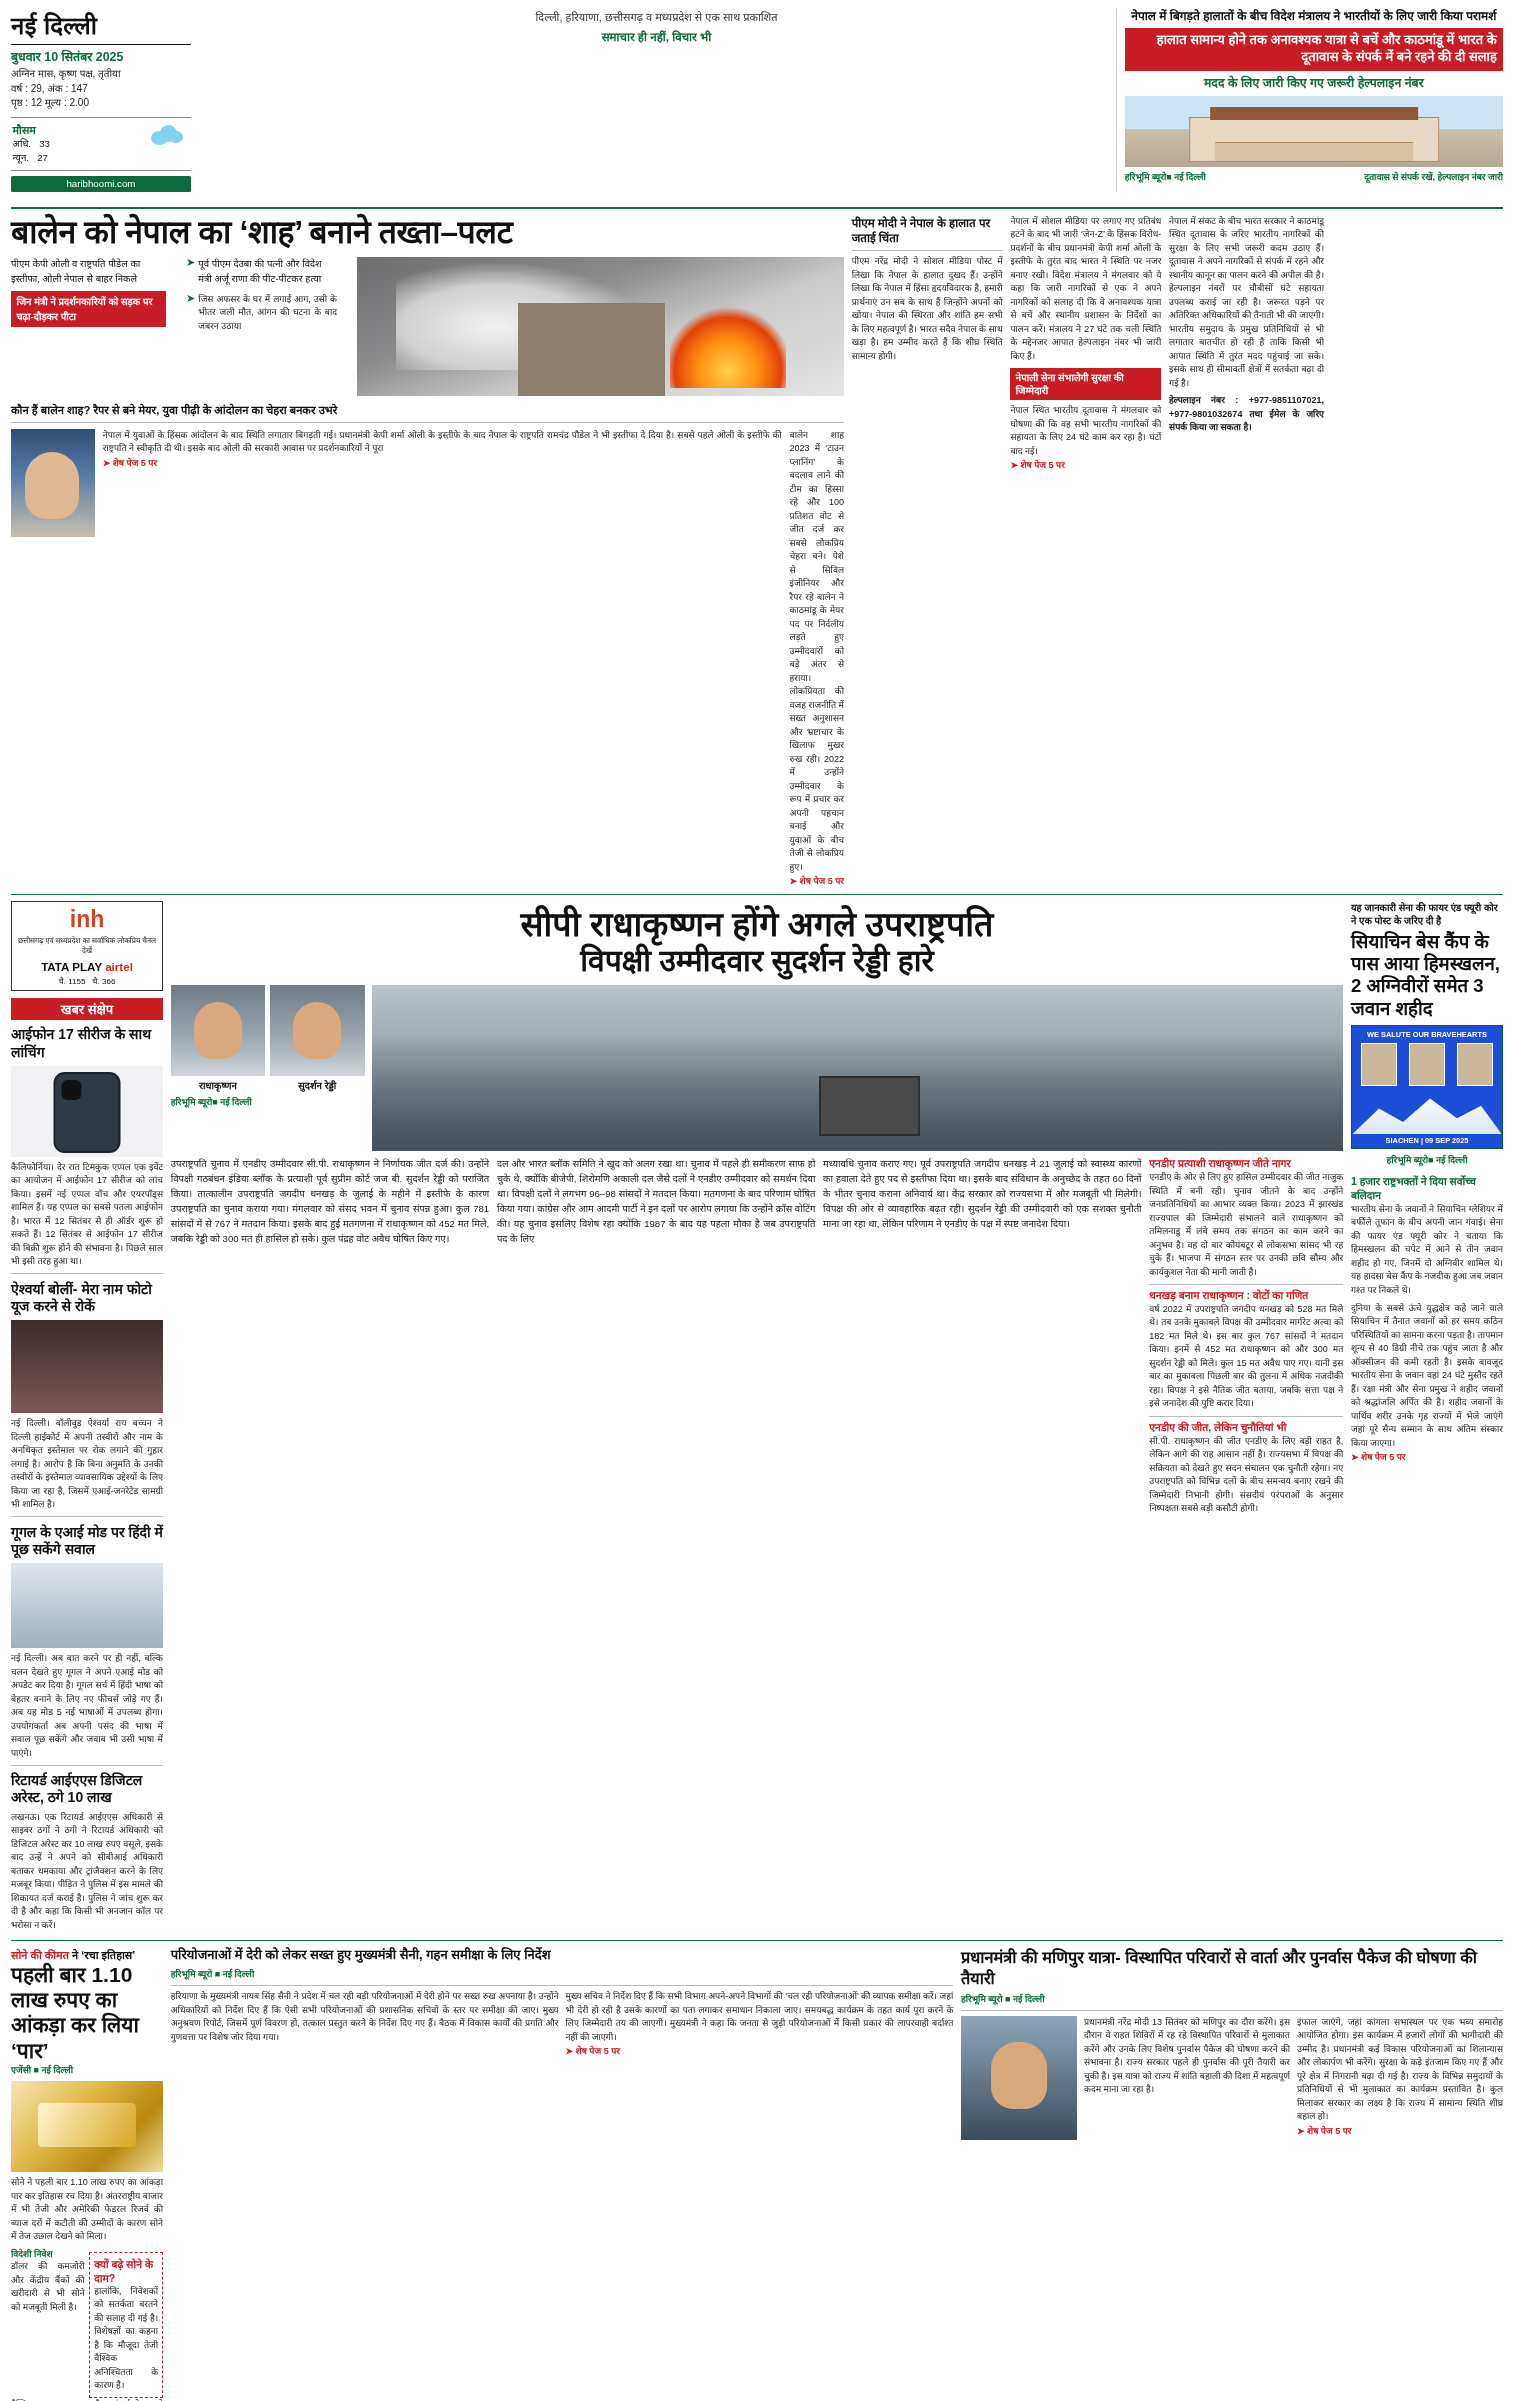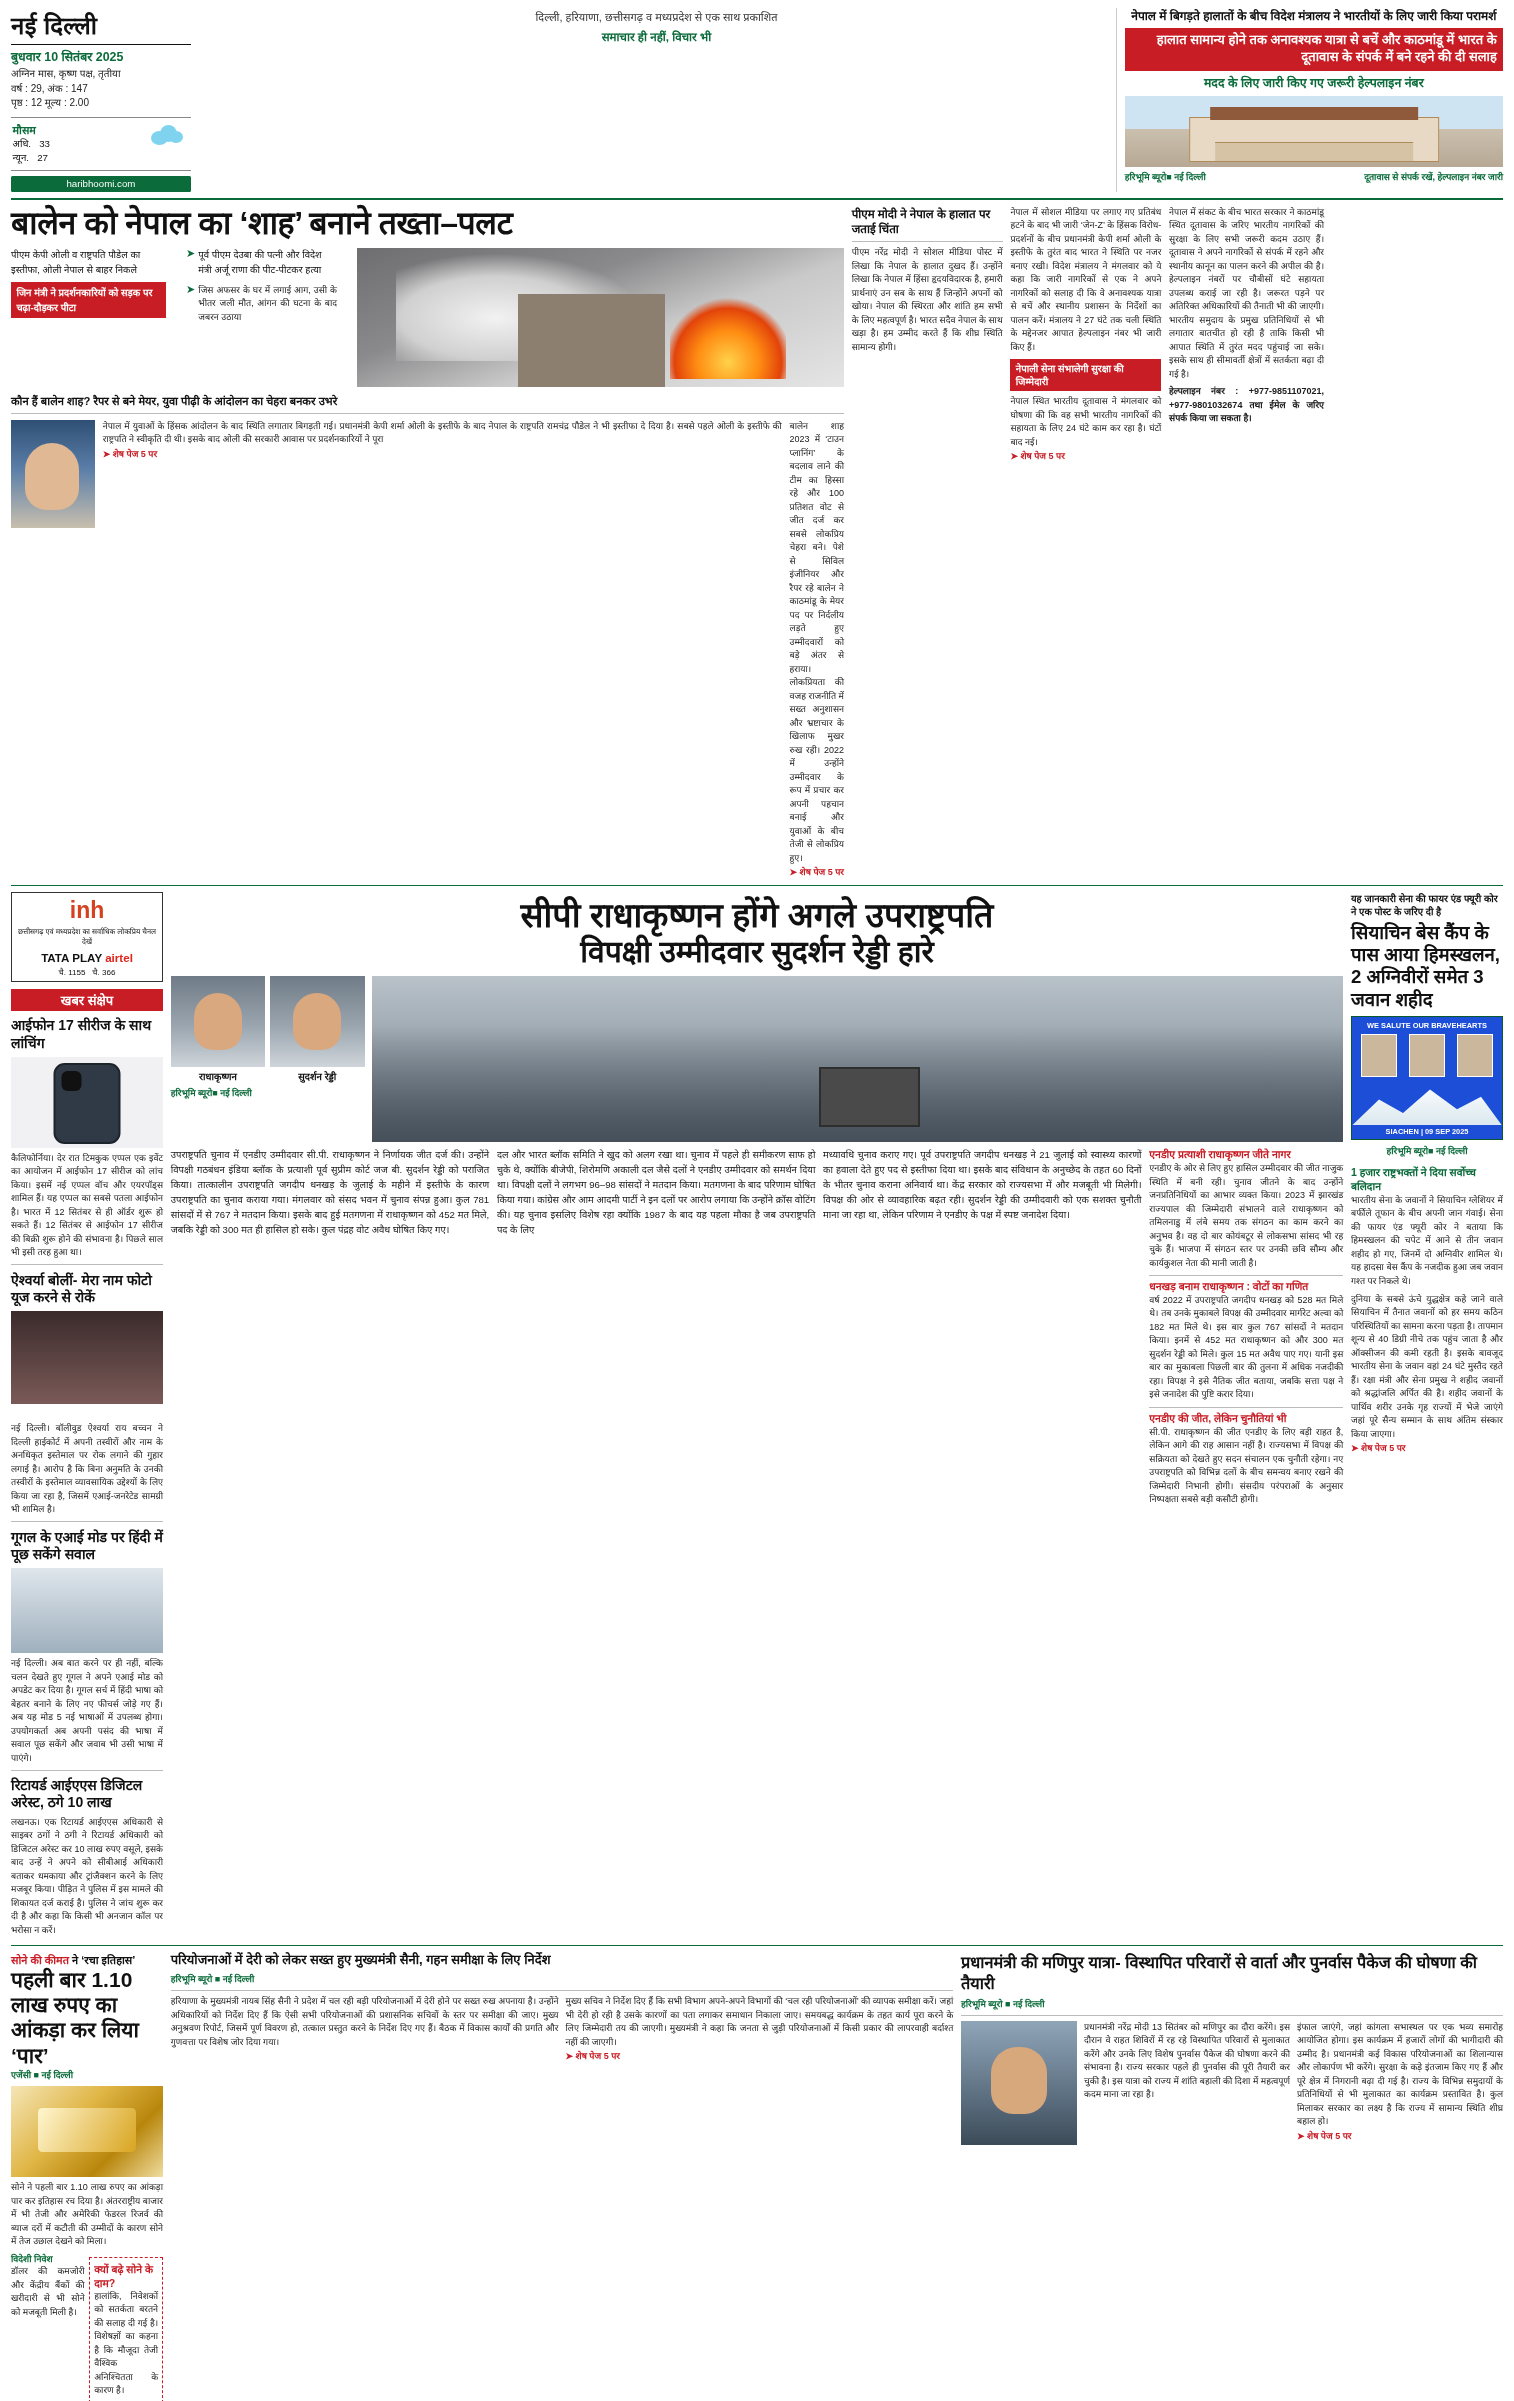--- a/index.html
+++ b/index.html
@@ -8,21 +8,21 @@
     width: 1514px;
     height: 2401px;
     background: #ffffff;
     font-family: "Liberation Sans", sans-serif;
     color: #111;
     position: relative;
   }
   .page { position: relative; width:1514px; height:2401px; padding: 7.7px 11px; }
 
   
-  .masthead { display:flex; align-items:stretch; border-bottom:2.3px solid #0b6b3a; padding-bottom:6px; }
+  .masthead { display:flex; align-items:stretch; border-bottom:2.3px solid #0b6b3a; padding-bottom:15px; }
   .mh-left { width: 186px; flex:0 0 186px; padding-right:6.2px; }
   .mh-city { font-size:24px; font-weight:bold; color:#111; letter-spacing:0.4px; }
   .mh-rule { border-top:1.5px solid #111; margin:3.1px 0 3.1px 0; }
   .mh-date { font-size:12.4px; font-weight:bold; color:#0b6b3a; }
   .mh-meta { font-size:10px; line-height:1.45; color:#222; margin-top:2.3px; }
   .mh-weather { margin-top:6.2px; border-top:0.8px solid #888; border-bottom:0.8px solid #888; padding:3.9px 1.5px; display:flex; gap:4.6px; align-items:flex-start;}
   .wx-title { font-size:11px; font-weight:bold; color:#0b6b3a; }
   .wx-rows { font-size:9.7px; line-height:1.5; }
   .wx-cloud { width:34px; height:25px; position:relative; margin-left:auto; margin-right:4.6px; }
   .wx-cloud i { position:absolute; background:#7fd3ef; border-radius:50%; display:block;}
@@ -275,21 +275,21 @@
         <div class="brief-h">आईफोन 17 सीरीज के साथ लांचिंग</div>
         <div class="brief-ph">
             <div class="iphone"></div>
           </div>
         <div class="body-sm" style="margin-top:3.9px;">कैलिफोर्निया। देर रात टिमकुक एप्पल एक इवेंट का आयोजन में आईफोन 17 सीरीज को लांच किया। इसमें नई एप्पल वॉच और एयरपॉड्स शामिल हैं। यह एप्पल का सबसे पतला आईफोन है। भारत में 12 सितंबर से ही ऑर्डर शुरू हो सकते हैं। 12 सितंबर से आईफोन 17 सीरीज की बिक्री शुरू होने की संभावना है। पिछले साल भी इसी तरह हुआ था।</div>
       </div>
       <div class="hr-thin"></div>
       <div>
         <div class="brief-h">ऐश्वर्या बोलीं- मेरा नाम फोटो यूज करने से रोकें</div>
         <div class="brief-ph" style="height:93px;background:linear-gradient(180deg,#3b2b2b,#7a5a58);"></div>
-        <div class="body-sm" style="margin-top:18px;">नई दिल्ली। बॉलीवुड ऐश्वर्या राय बच्चन ने दिल्ली हाईकोर्ट में अपनी तस्वीरों और नाम के अनधिकृत इस्तेमाल पर रोक लगाने की गुहार लगाई है। आरोप है कि बिना अनुमति के उनकी तस्वीरों के इस्तेमाल व्यावसायिक उद्देश्यों के लिए किया जा रहा है, जिसमें एआई-जनरेटेड सामग्री भी शामिल है।</div>
+        <div class="body-sm" style="margin-top:4px;">नई दिल्ली। बॉलीवुड ऐश्वर्या राय बच्चन ने दिल्ली हाईकोर्ट में अपनी तस्वीरों और नाम के अनधिकृत इस्तेमाल पर रोक लगाने की गुहार लगाई है। आरोप है कि बिना अनुमति के उनकी तस्वीरों के इस्तेमाल व्यावसायिक उद्देश्यों के लिए किया जा रहा है, जिसमें एआई-जनरेटेड सामग्री भी शामिल है।</div>
       </div>
       <div class="hr-thin"></div>
       <div>
         <div class="brief-h">गूगल के एआई मोड पर हिंदी में पूछ सकेंगे सवाल</div>
         <div class="brief-ph" style="height:85px;background:linear-gradient(180deg,#dfe6ec,#9fb0bd);"></div>
         <div class="body-sm" style="margin-top:3.9px;">नई दिल्ली। अब बात करने पर ही नहीं, बल्कि चलन देखते हुए गूगल ने अपने एआई मोड को अपडेट कर दिया है। गूगल सर्च में हिंदी भाषा को बेहतर बनाने के लिए नए फीचर्स जोड़े गए हैं। अब यह मोड 5 नई भाषाओं में उपलब्ध होगा। उपयोगकर्ता अब अपनी पसंद की भाषा में सवाल पूछ सकेंगे और जवाब भी उसी भाषा में पाएंगे।</div>
       </div>
       <div class="hr-thin"></div>
       <div>
         <div class="brief-h">रिटायर्ड आईएएस डिजिटल अरेस्ट, ठगे 10 लाख</div>

